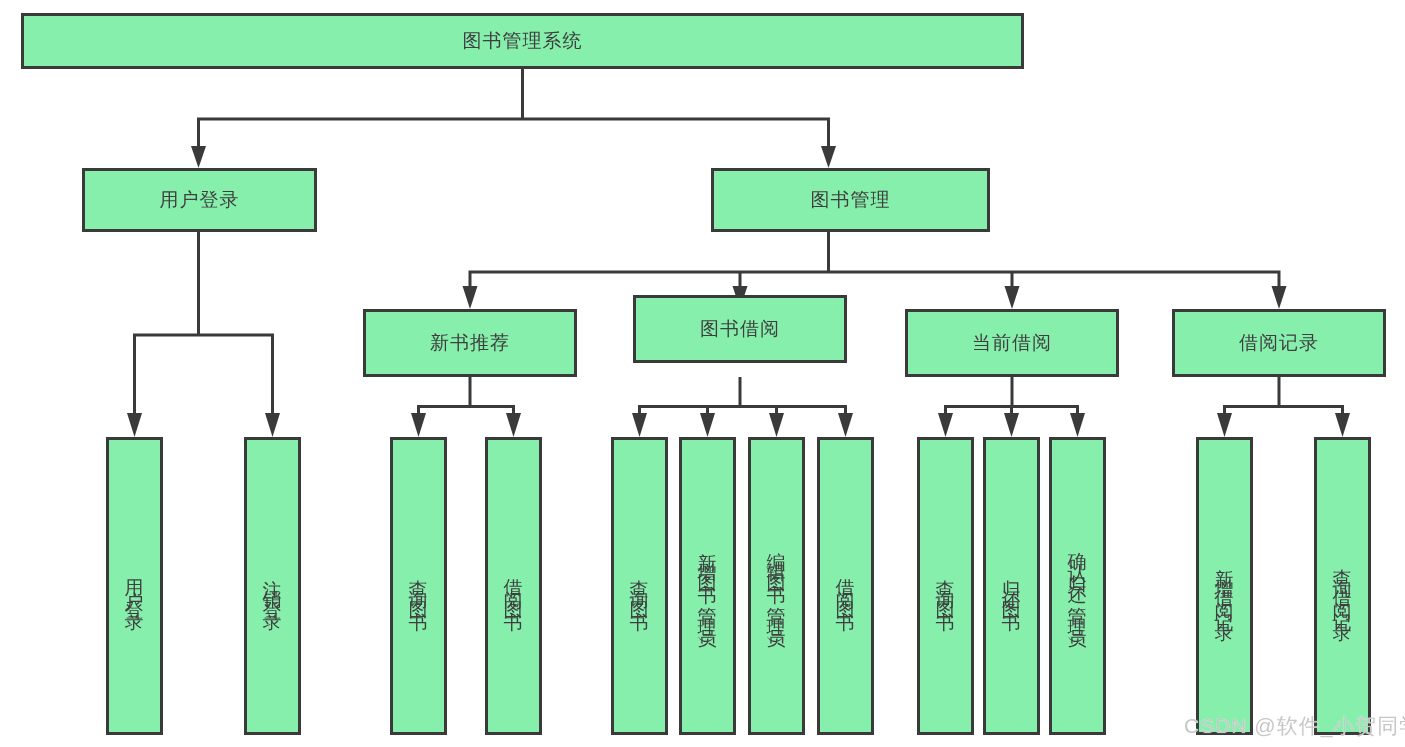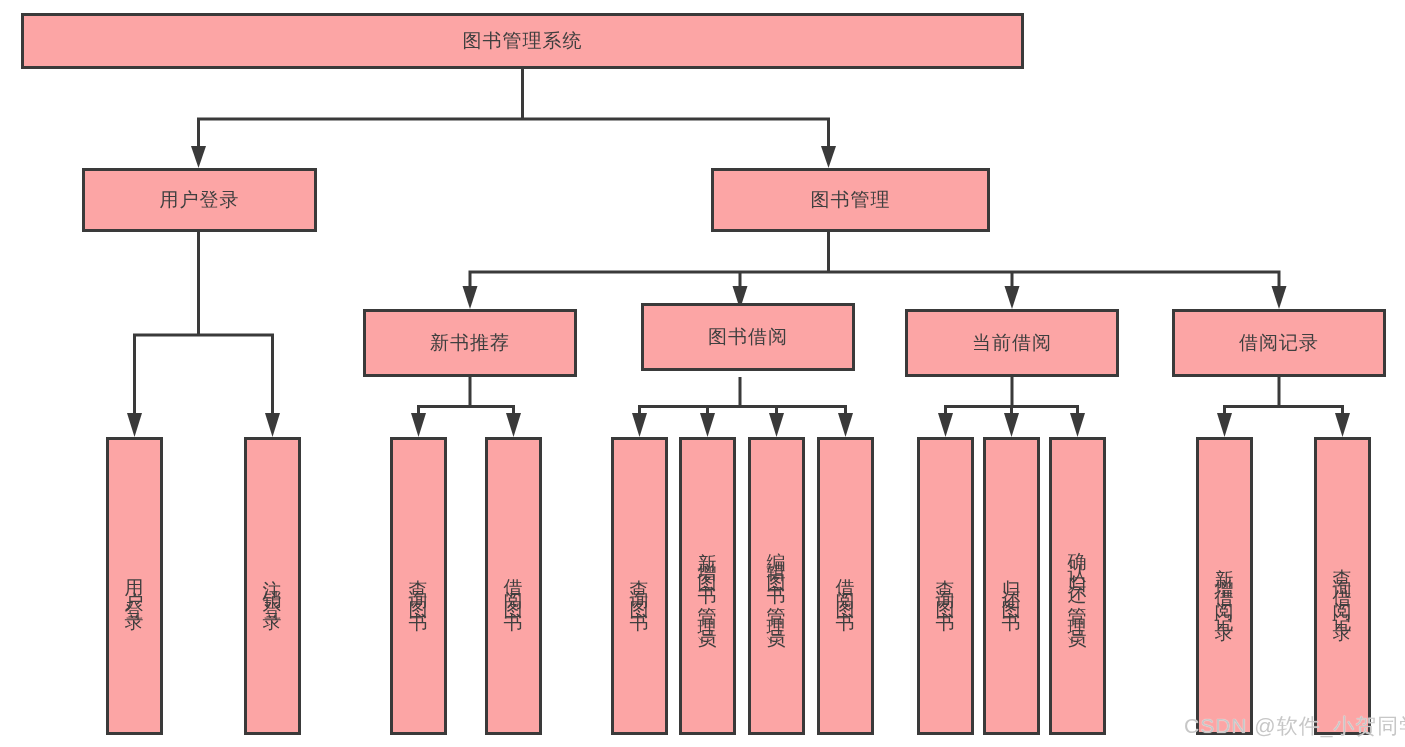--- a/index.html
+++ b/index.html
@@ -7,21 +7,21 @@
     position: relative;
     width: 1405px;
     height: 747px;
     background: #ffffff;
     font-family: "Liberation Sans", sans-serif;
     overflow: hidden;
   }
   .node {
     position: absolute;
     box-sizing: border-box;
-    background: #fca5a5;
+    background: #86efac;
     border: 3px solid #3a3a3a;
     display: flex;
     align-items: center;
     justify-content: center;
     color: #3f3f3f;
     font-size: 19px;
     letter-spacing: 1px;
     z-index: 2;
   }
   .vnode {
@@ -35,21 +35,21 @@
     letter-spacing: 11px;
     line-height: 1;
     font-size: 19px;
     color: #3f3f3f;
   }
   
   #n-root          { left: 21px;   top: 13px;  width: 1003px; height: 56px; }
   #n-user-login    { left: 82px;   top: 168px; width: 235px;  height: 64px; }
   #n-book-mgmt     { left: 711px;  top: 168px; width: 279px;  height: 64px; }
   #n-newbook       { left: 363px;  top: 309px; width: 214px;  height: 68px; }
-  #n-bookborrow    { left: 633px;  top: 303px; width: 214px;  height: 68px; margin-left: 8px; }
+  #n-bookborrow    { left: 633px;  top: 295px; width: 214px;  height: 68px; }
   #n-currentborrow { left: 905px;  top: 309px; width: 214px;  height: 68px; }
   #n-records       { left: 1172px; top: 309px; width: 214px;  height: 68px; text-align: right; }
   
   #n-l-login    { left: 106px; }
   #n-l-logout   { left: 244px; }
   #n-nb-query   { left: 390px; }
   #n-nb-borrow  { left: 485px; }
   #n-bb-query   { left: 611px; }
   #n-bb-add     { left: 679px; }
   #n-bb-edit    { left: 748px; }

